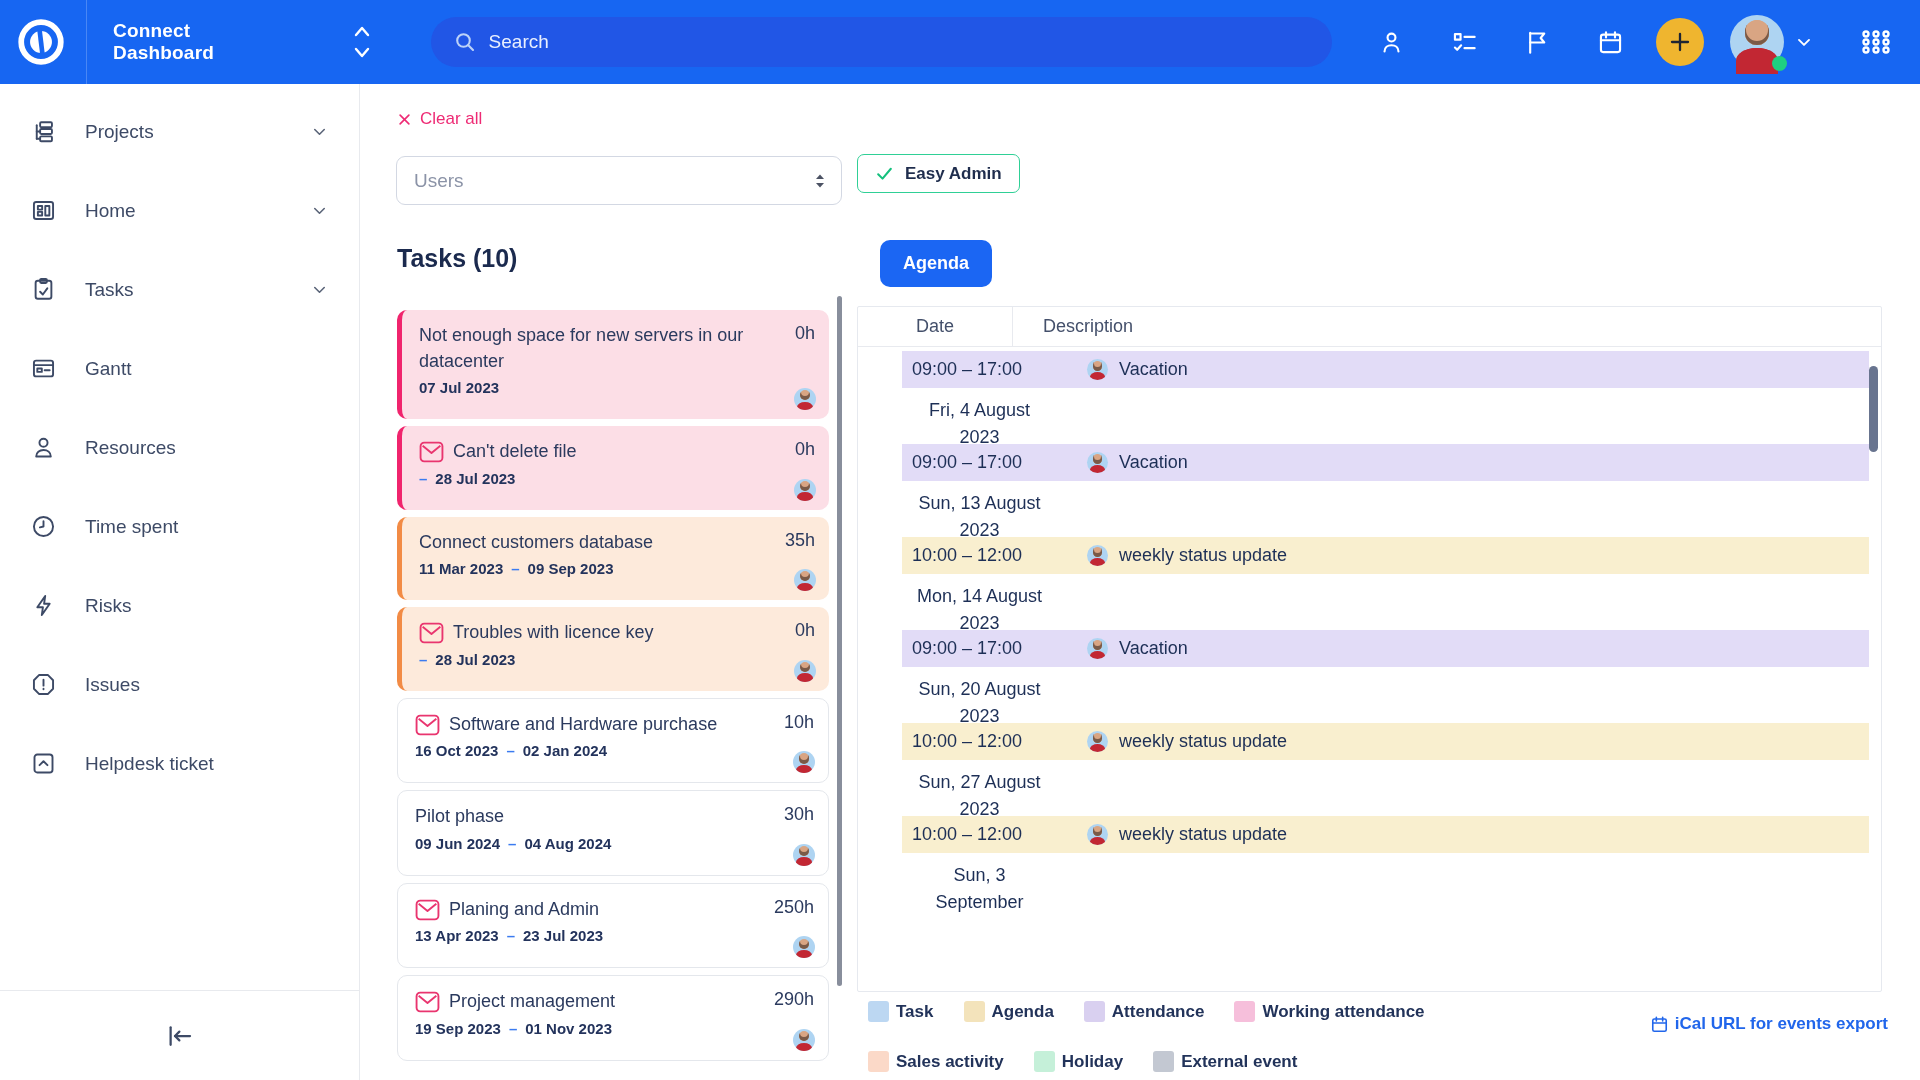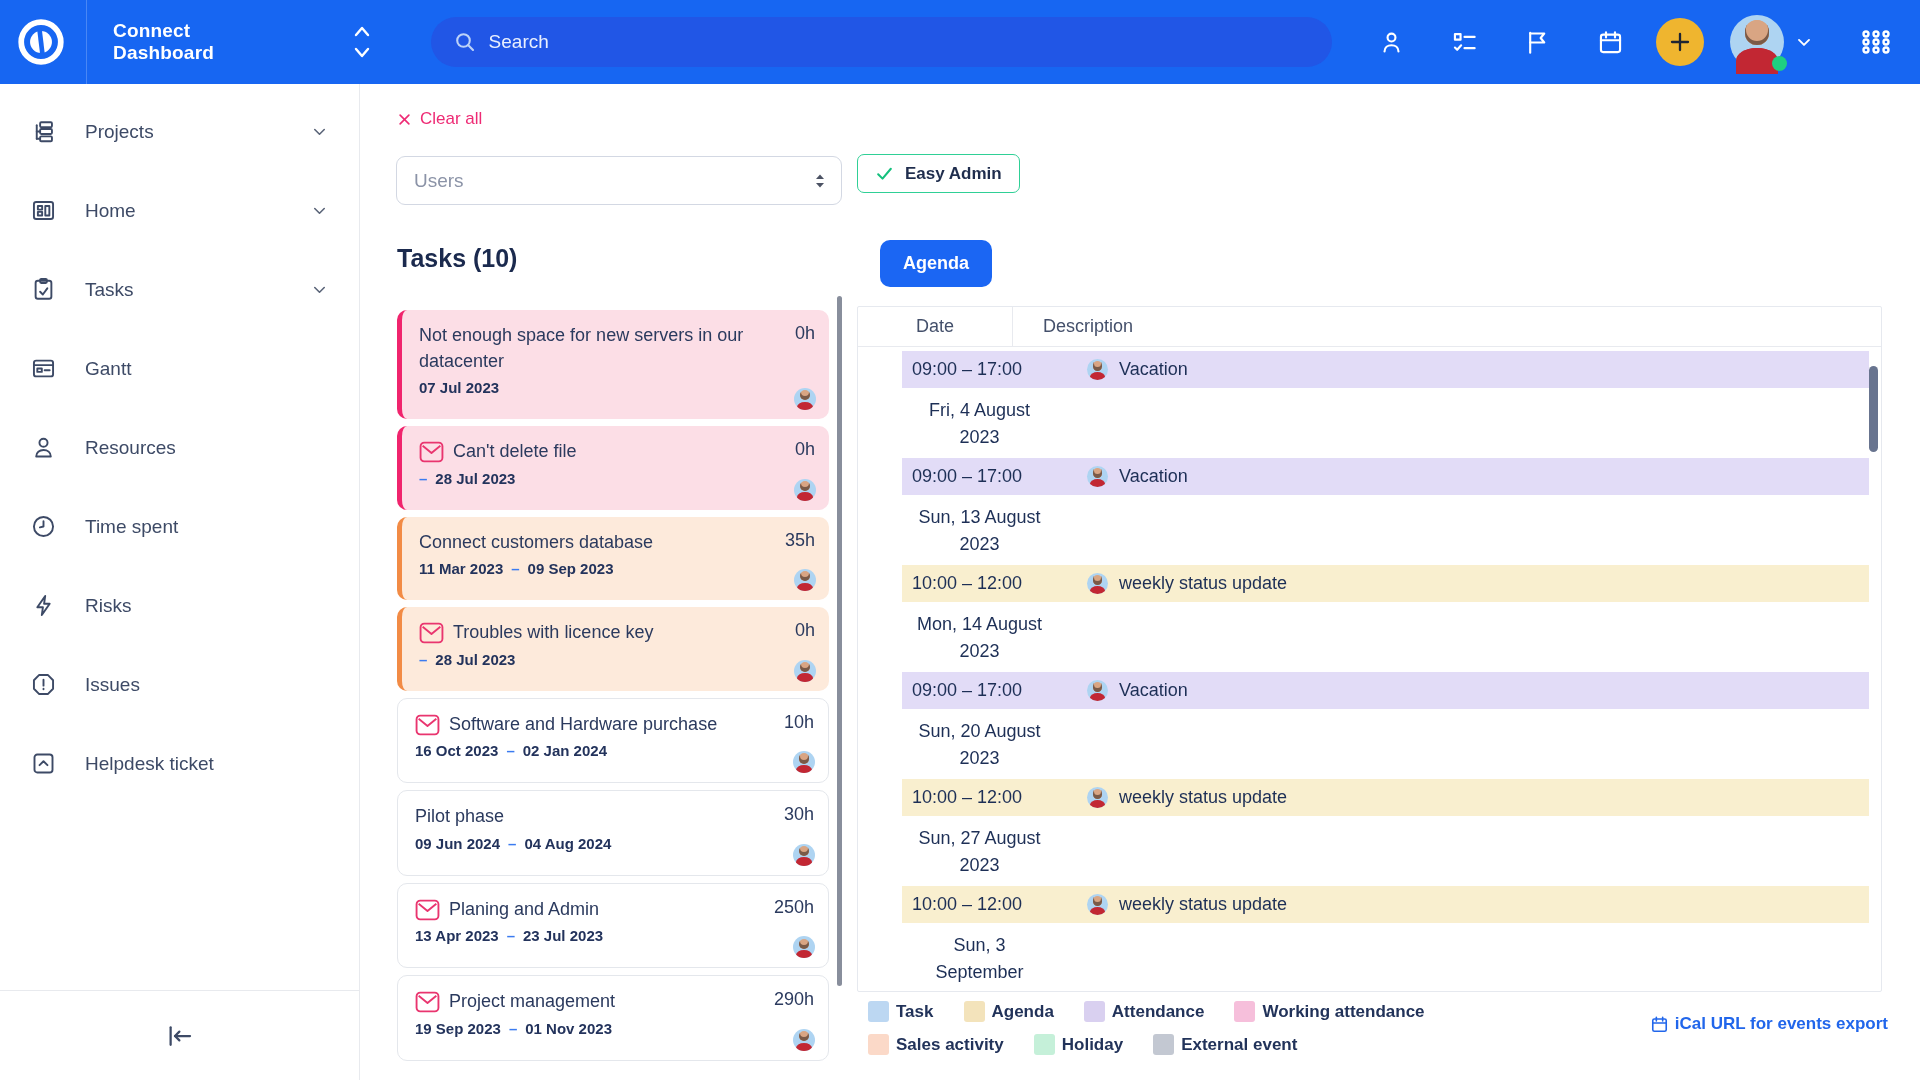--- a/index.html
+++ b/index.html
@@ -95,33 +95,33 @@
   .agenda-table { position:absolute; left:497px; top:222px; width:1025px; height:686px;
     border:1px solid #e6e9ef; border-radius:2px; overflow:hidden; background:#fff; }
   .agenda-head { display:flex; height:40px; align-items:stretch; border-bottom:1px solid #e8eaef; }
   .head-date { width:155px; display:flex; align-items:center; justify-content:center;
     border-right:1px solid #e8eaef; color:#44506b; font-size:18px; }
   .head-desc { display:flex; align-items:center; padding-left:30px; color:#44506b; font-size:18px; }
   .agenda-rows { margin-top:4px; padding-right:12px; }
   .agenda-row { display:flex; align-items:center; height:37px; cursor:pointer;margin-left:44px; }
   .agenda-row.attendance { background:#e2dcf7; }
   .agenda-row.meeting { background:#f9efcf; }
-  .agenda-row.daterow { height:70px; align-items:flex-start; padding-top:9px; background:#fff; }
+  .agenda-row.daterow { height:56px; align-items:flex-start; padding-top:9px; background:#fff; }
   .cell-date { width:155px; flex:none; display:flex; align-items:center; }
   .time { padding-left:10px; color:#1d2f56; font-size:18px; }
   .datetext { display:block; width:100%; text-align:center; padding:0 10px; color:#1d2f56;
     font-size:18px; line-height:1.5; }
   .cell-desc { display:flex; align-items:center; gap:11px; padding-left:30px; }
   .row-av { width:21px; height:21px; }
   .evtext { color:#1d2f56; font-size:18px; }
   .agenda-scroll { position:absolute; right:3px; top:59px; width:9px; height:86px;
     background:#68748f; border-radius:5px; cursor:pointer; }
 
   
-  .legend { position:absolute; left:508px; top:917px; display:flex; flex-direction:column; gap:12px; }
+  .legend { position:absolute; left:508px; top:917px; display:flex; flex-direction:column; gap:29px; }
   .legend-row { display:flex; align-items:center; gap:30px; }
   .lg-item { display:flex; align-items:center; gap:7px; }
   .lg-sw { width:21px; height:21px; border-radius:3px; flex:none; }
   .lg-label { color:#22335a; font-size:17px; font-weight:600; }
   .ical { position:absolute; right:32px; top:930px; display:flex; align-items:center; gap:6px;
     color:#2166eb; font-size:17px; font-weight:600; cursor:pointer; text-decoration:none; }
 </style>
 </head>
 <body>
 

